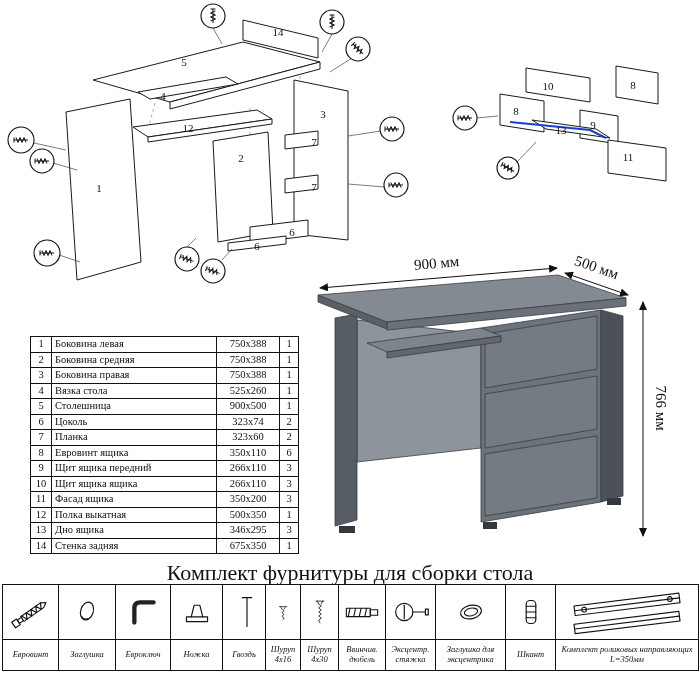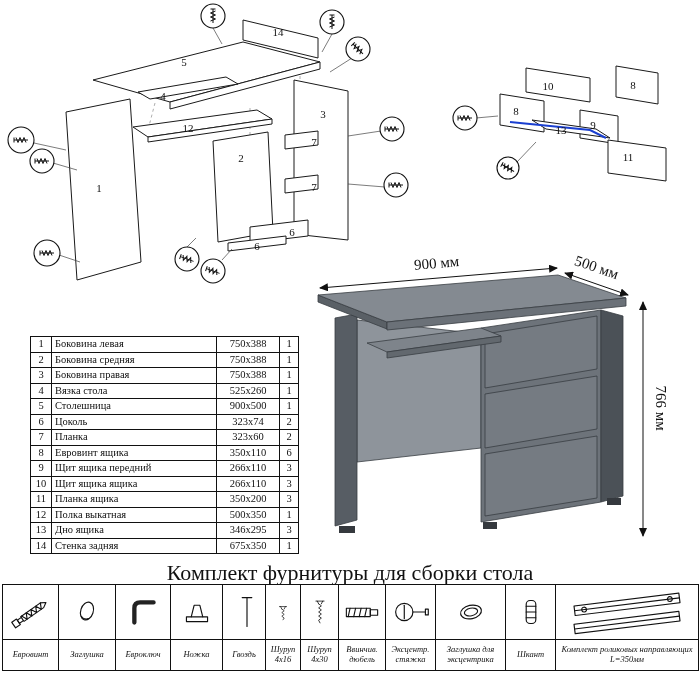--- a/index.html
+++ b/index.html
@@ -193,21 +193,21 @@
           <td class="pt-qty">3</td>
         </tr>
       <tr>
           <td class="pt-num">10</td>
           <td class="pt-name">Щит ящика ящика</td>
           <td class="pt-size">266x110</td>
           <td class="pt-qty">3</td>
         </tr>
       <tr>
           <td class="pt-num">11</td>
-          <td class="pt-name">Планка ящика</td>
+          <td class="pt-name">Фасад ящика</td>
           <td class="pt-size">350x200</td>
           <td class="pt-qty">3</td>
         </tr>
       <tr>
           <td class="pt-num">12</td>
           <td class="pt-name">Полка выкатная</td>
           <td class="pt-size">500x350</td>
           <td class="pt-qty">1</td>
         </tr>
       <tr>

